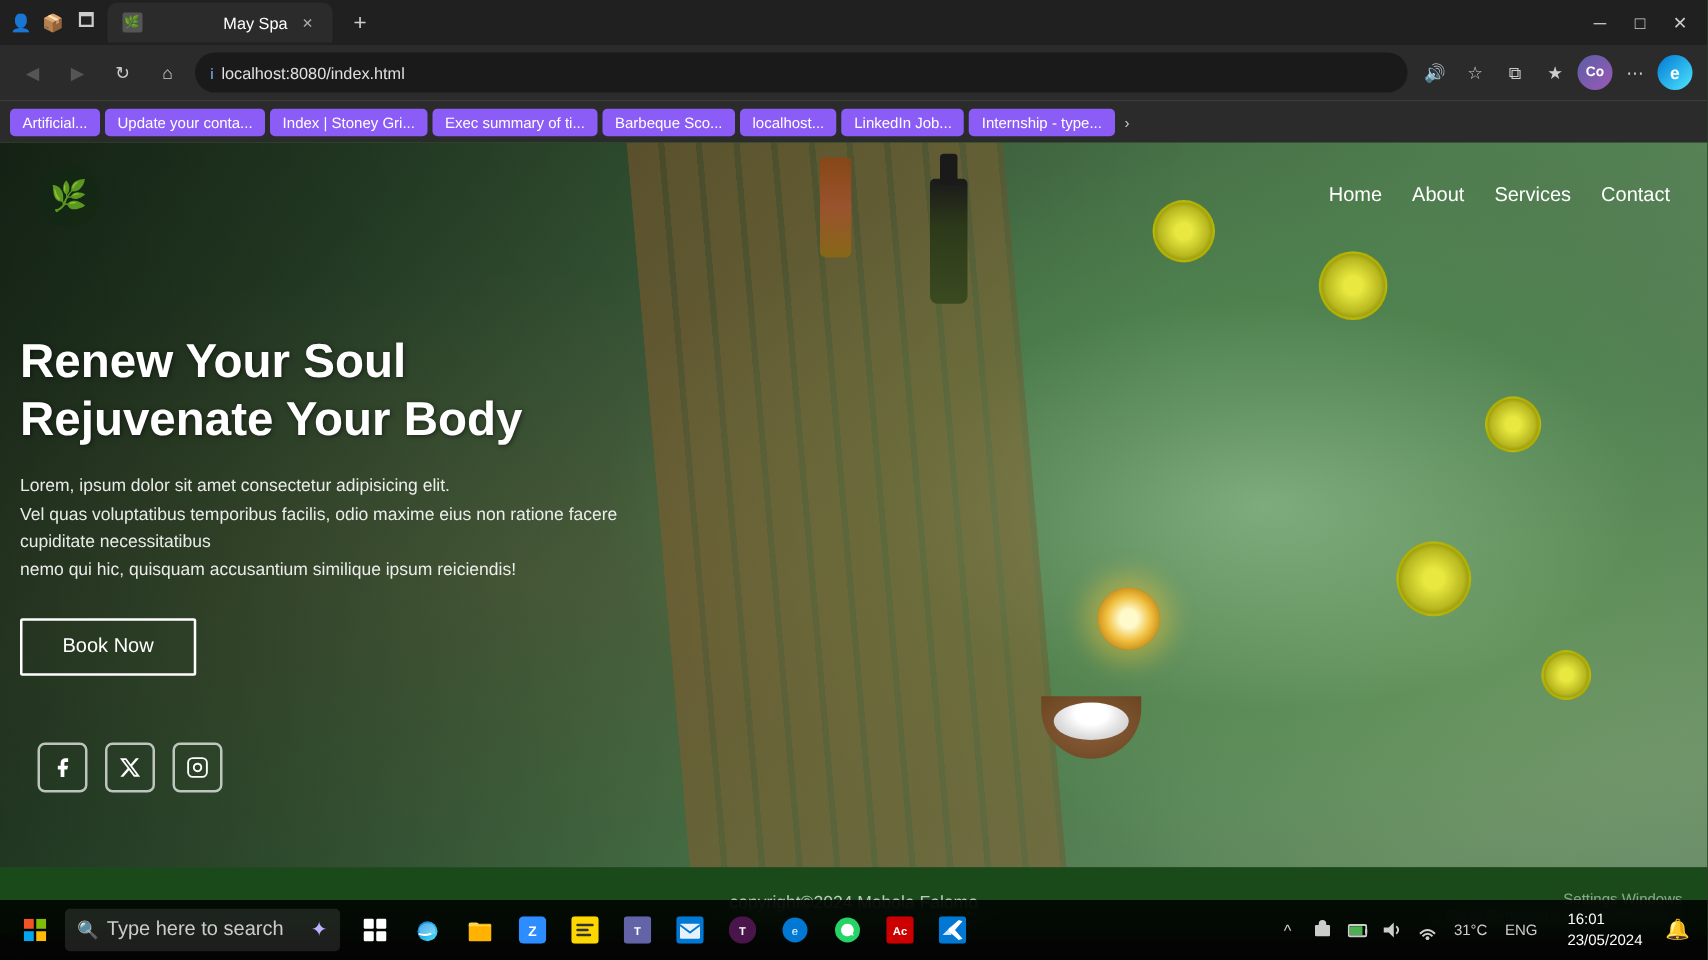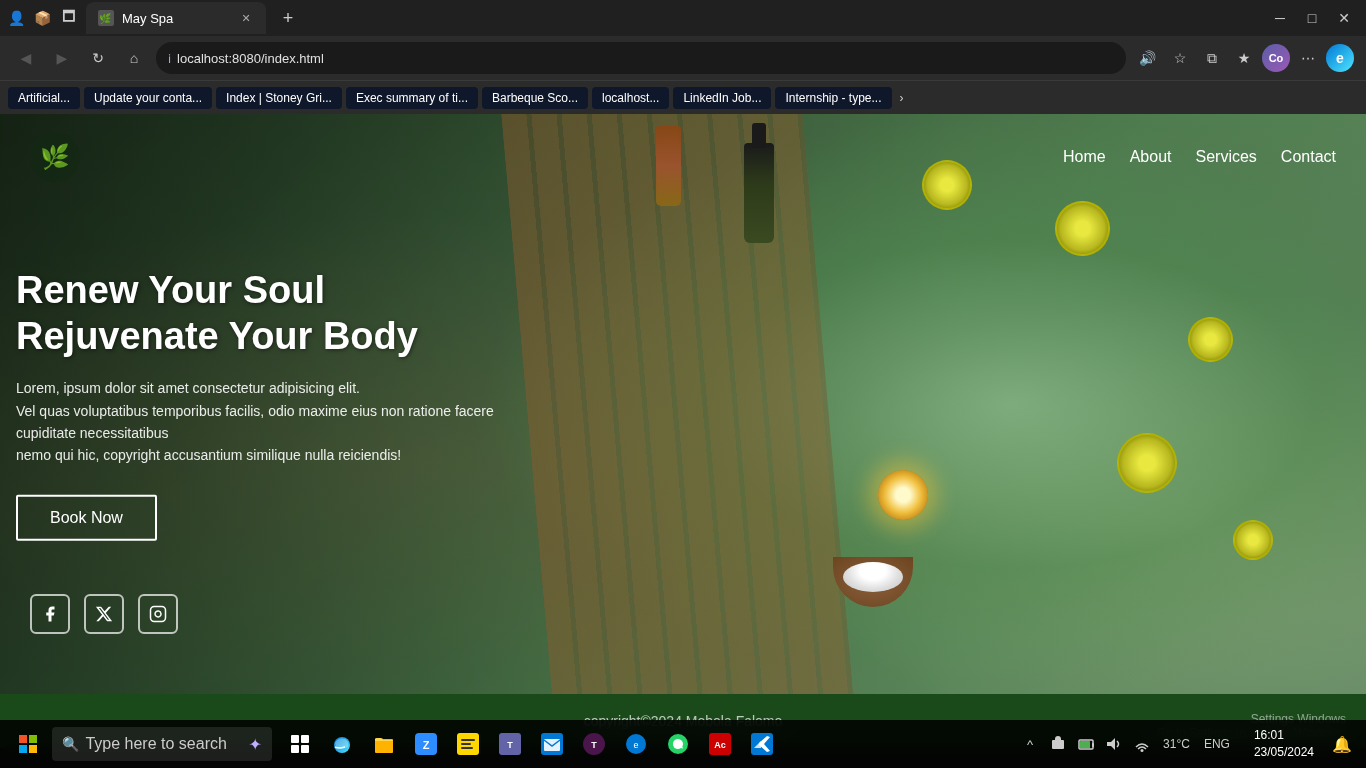--- a/index.html
+++ b/index.html
@@ -34,21 +34,21 @@
       font-size: 13px;
       min-width: 180px;
     }
     .tab-favicon {
       width: 16px; height: 16px;
       background: #555;
       border-radius: 2px;
       display: flex; align-items: center; justify-content: center;
       font-size: 10px;
     }
-    .tab-title { flex: 1; }
+    .tab-title { flex: 1; text-align: right; }
     .tab-close {
       width: 16px; height: 16px;
       border-radius: 50%;
       display: flex; align-items: center; justify-content: center;
       font-size: 11px;
       color: #aaa;
       cursor: pointer;
     }
     .new-tab-btn {
       width: 28px; height: 28px;
@@ -116,21 +116,21 @@
       display: flex;
       align-items: center;
       background: #2b2b2b;
       padding: 4px 8px;
       height: 34px;
       border-top: 1px solid #3a3a3a;
       gap: 4px;
       overflow: hidden;
     }
     .bookmark-item {
-      background: #0f172a;
+      background: #8b5cf6;
       border-radius: 4px;
       padding: 2px 10px;
       color: white;
       font-size: 12px;
       cursor: pointer;
       white-space: nowrap;
       height: 22px;
       display: flex; align-items: center;
     }
     .bm-arrow {
@@ -551,21 +551,21 @@
     </nav>
 
     <div class="hero-content">
       <h1 class="hero-title">
         <span>Renew Your Soul</span><br>
         <span>Rejuvenate Your Body</span>
       </h1>
       <p class="hero-desc">
         <span>Lorem, ipsum dolor sit amet consectetur adipisicing elit.</span><br>
         <span>Vel quas voluptatibus temporibus facilis, odio maxime eius non ratione facere cupiditate necessitatibus</span><br>
-        <span>nemo qui hic, copyright accusantium similique nulla reiciendis!</span>
+        <span>nemo qui hic, quisquam accusantium similique ipsum reiciendis!</span>
       </p>
       <button class="book-btn">Book Now</button>
     </div>
 
     <div class="social-icons">
       <div class="social-icon">
         <svg viewBox="0 0 24 24" width="18" height="18" fill="white">
             <path d="M18 2h-3a5 5 0 0 0-5 5v3H7v4h3v8h4v-8h3l1-4h-4V7a1 1 0 0 1 1-1h3z"></path>
           </svg>
       </div>

